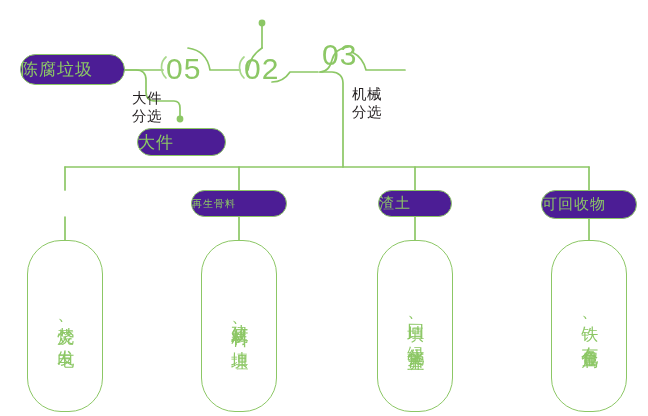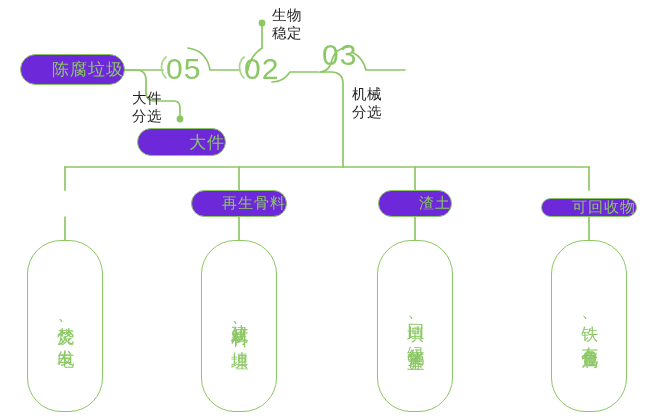--- a/index.html
+++ b/index.html
@@ -27,23 +27,23 @@
 
   
   .pill {
     position: absolute;
     box-sizing: border-box;
     border: 1.6px solid #8CC765;
     border-radius: 999px;
     color: #8CC765;
     display: flex;
     align-items: center;
-    justify-content: flex-end;
+    justify-content: flex-start;
     letter-spacing: 1px;
-    background: #6d28d9;
+    background: #4c1d95;
     white-space: nowrap;
   }
 
   
   .vbox {
     position: absolute;
     box-sizing: border-box;
     border: 1.6px solid #8CC765;
     border-radius: 34px;
     background: #ffffff;
@@ -142,37 +142,35 @@
   <div class="stagenum" style="left:244px; top:54px;">
     <span>02</span>
   </div>
   <div class="stagenum" style="left:322px; top:40px;">
     <span>03</span>
   </div>
 
   <div class="anno" style="left:132px; top:89px; text-align:left;">大件
 分选</div>
 
-  <div class="anno" style="left:272px; top:6px; text-align:left;">生物
-稳定</div>
 
   <div class="anno" style="left:352px; top:85px; text-align:left;">机械
 分选</div>
 
   <div class="pill" style="left:137px; top:128px; width:89px; height:28px; font-size:17px;">
     <span>大件</span>
   </div>
 
-  <div class="pill" style="left:191px; top:190px; width:96px; height:27px; font-size:15px;">
+  <div class="pill" style="left:191px; top:190px; width:96px; height:27px; font-size:10px;">
     <span>再生骨料</span>
   </div>
   <div class="pill" style="left:378px; top:190px; width:74px; height:27px; font-size:15px;">
     <span>渣土</span>
   </div>
-  <div class="pill" style="left:541px; top:198px; width:96px; height:19px; font-size:15px;">
+  <div class="pill" style="left:541px; top:190px; width:96px; height:29px; font-size:15px;">
     <span>可回收物</span>
   </div>
 
   <div class="vbox" style="left:27px; top:240px; width:76px; height:172px;">
     <div class="vtext">焚烧、发电</div>
   </div>
 
   <div class="vbox" style="left:201px; top:240px; width:76px; height:172px;">
     <div class="vtext">建筑材料、填埋</div>
   </div>

